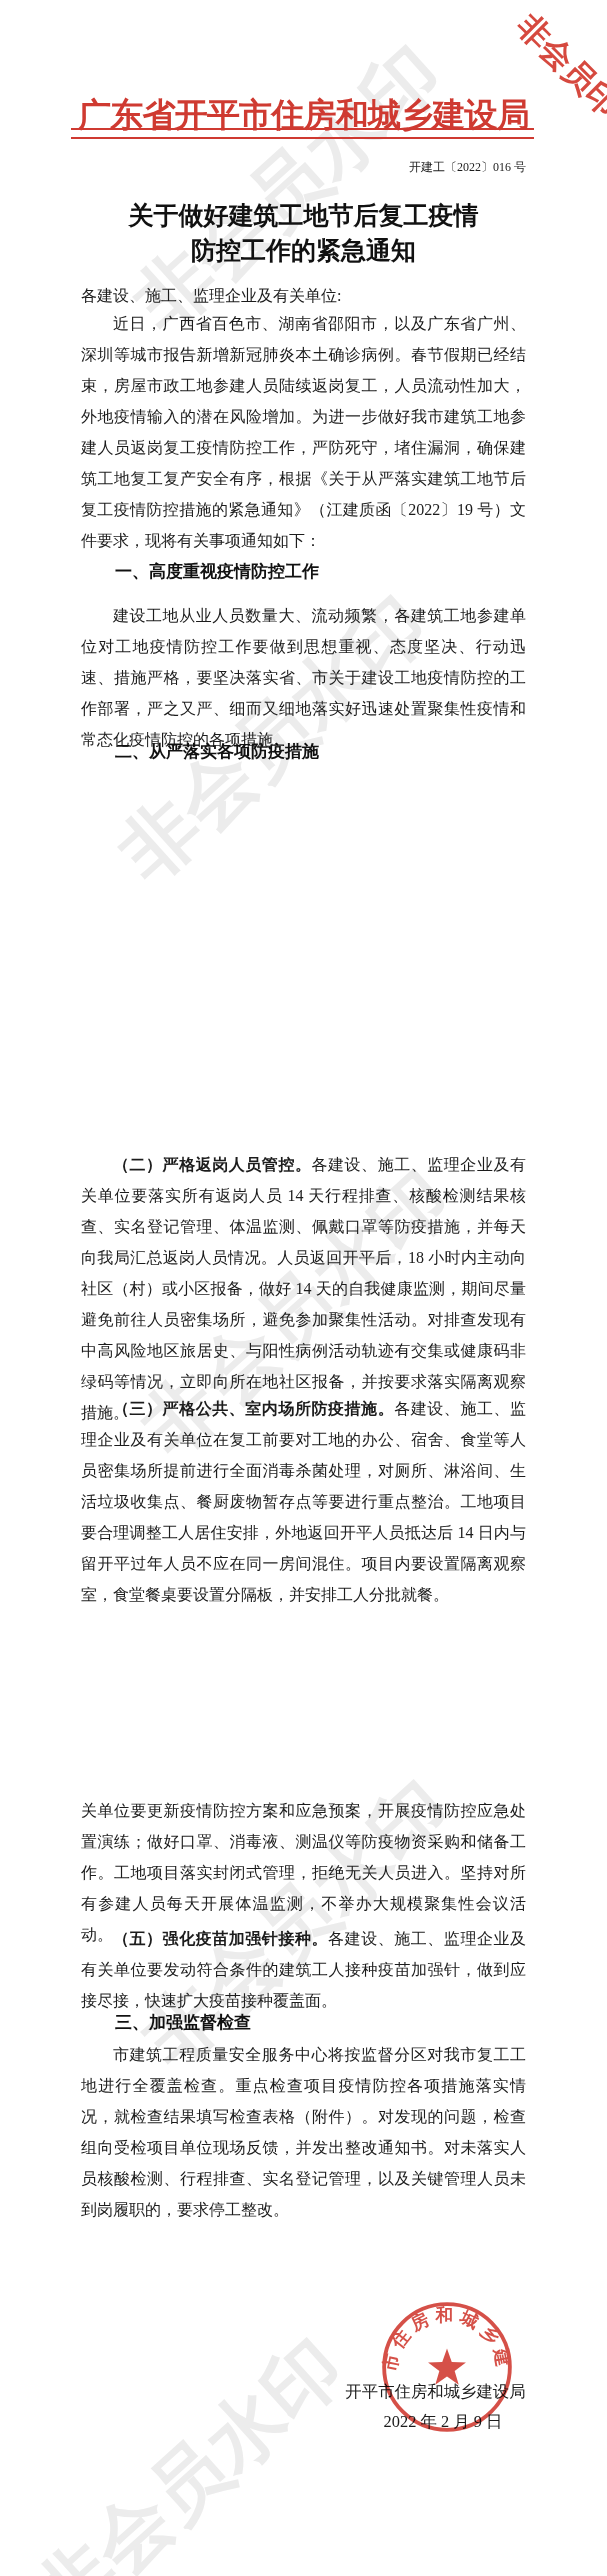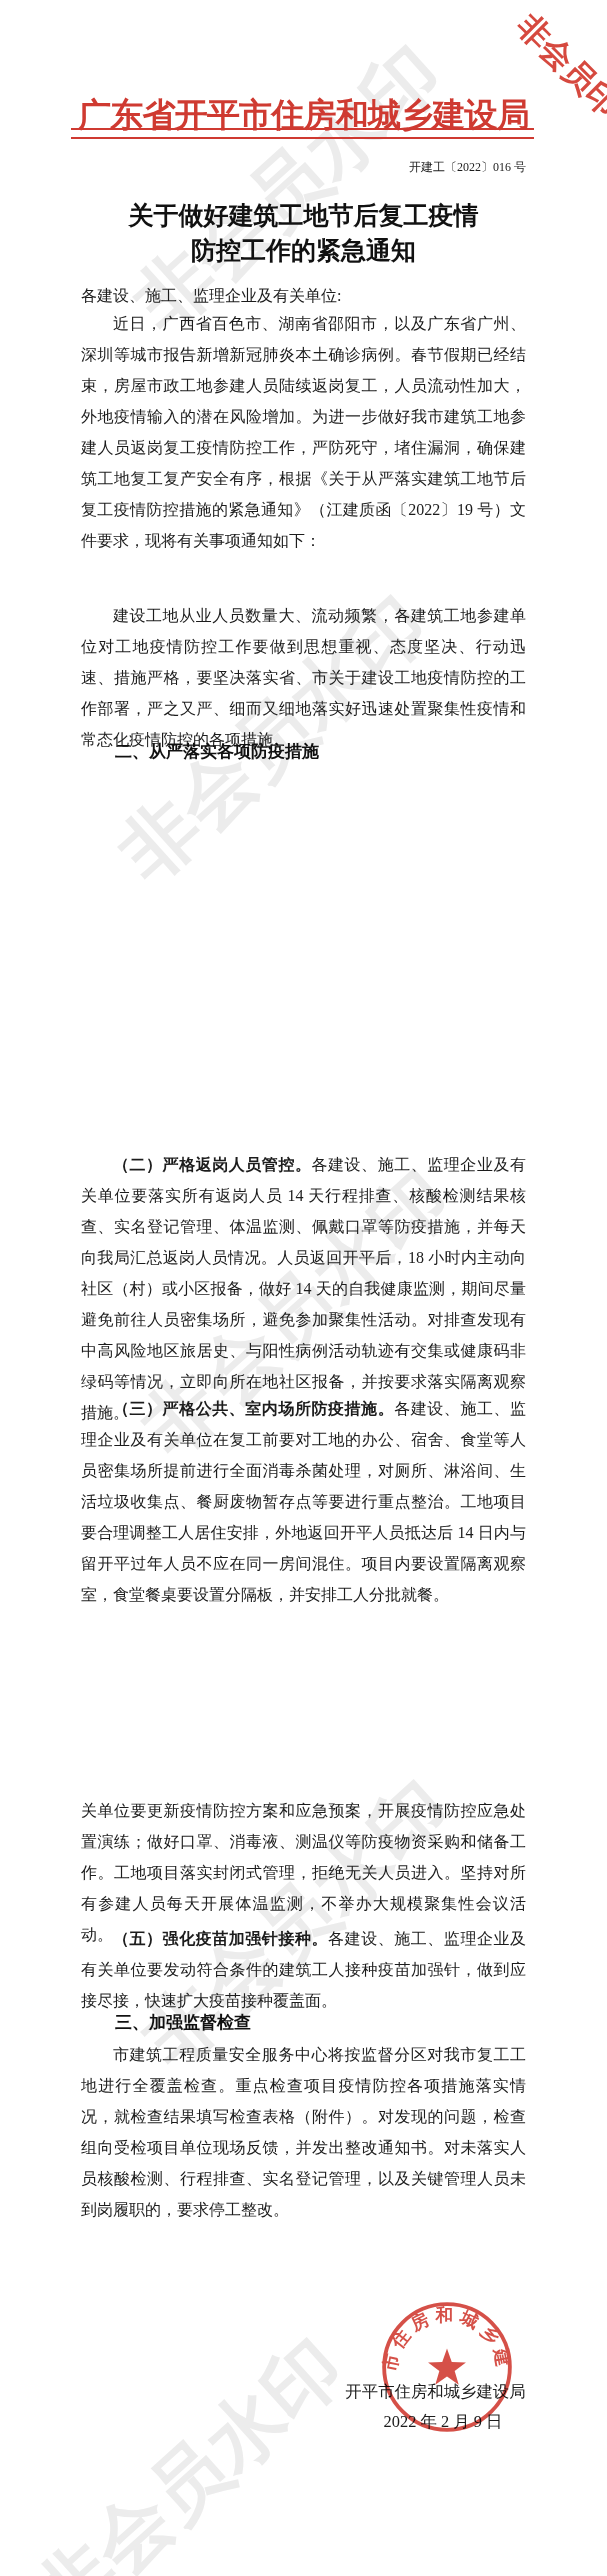--- a/index.html
+++ b/index.html
@@ -127,20 +127,21 @@
 
   <div class="doc-title">
     <div>关于做好建筑工地节后复工疫情</div>
     <div>防控工作的紧急通知</div>
   </div>
 
   <div class="body-text" style="top:280px;">各建设、施工、监理企业及有关单位:</div>
 
   <div class="body-text indent" style="top:308px;">近日，广西省百色市、湖南省邵阳市，以及广东省广州、深圳等城市报告新增新冠肺炎本土确诊病例。春节假期已经结束，房屋市政工地参建人员陆续返岗复工，人员流动性加大，外地疫情输入的潜在风险增加。为进一步做好我市建筑工地参建人员返岗复工疫情防控工作，严防死守，堵住漏洞，确保建筑工地复工复产安全有序，根据《关于从严落实建筑工地节后复工疫情防控措施的紧急通知》（江建质函〔2022〕19 号）文件要求，现将有关事项通知如下：</div>
 
+  <div class="body-text sec-head indent" style="top:556px;">一、高度重视疫情防控工作</div>
 
   <div class="body-text indent" style="top:600px;">建设工地从业人员数量大、流动频繁，各建筑工地参建单位对工地疫情防控工作要做到思想重视、态度坚决、行动迅速、措施严格，要坚决落实省、市关于建设工地疫情防控的工作部署，严之又严、细而又细地落实好迅速处置聚集性疫情和常态化疫情防控的各项措施。</div>
 
   <div class="body-text sec-head indent" style="top:736px;">二、从严落实各项防疫措施</div>
 
 
   <div class="body-text indent" style="top:1149px;">
     <span class="lead">（二）严格返岗人员管控。</span><span>各建设、施工、监理企业及有关单位要落实所有返岗人员 14 天行程排查、核酸检测结果核查、实名登记管理、体温监测、佩戴口罩等防疫措施，并每天向我局汇总返岗人员情况。人员返回开平后，18 小时内主动向社区（村）或小区报备，做好 14 天的自我健康监测，期间尽量避免前往人员密集场所，避免参加聚集性活动。对排查发现有中高风险地区旅居史、与阳性病例活动轨迹有交集或健康码非绿码等情况，立即向所在地社区报备，并按要求落实隔离观察措施。</span>
   </div>
 

